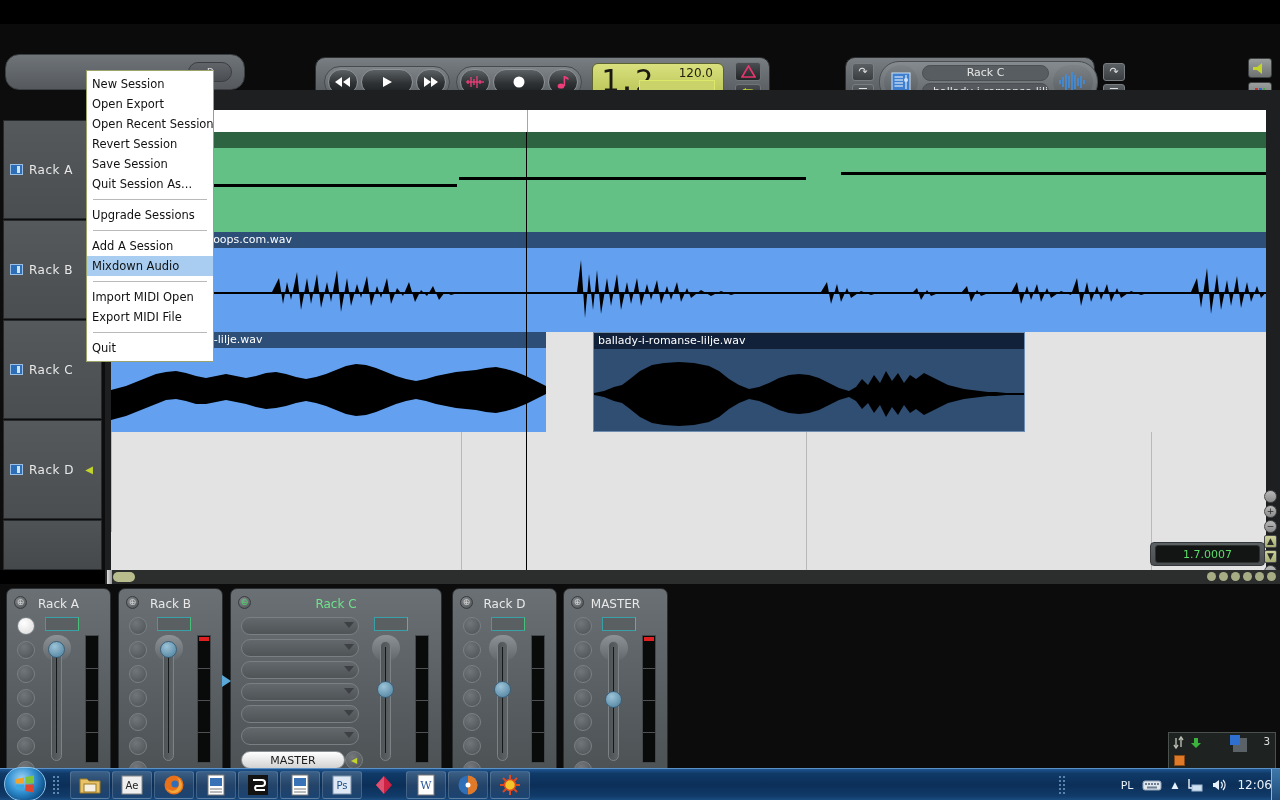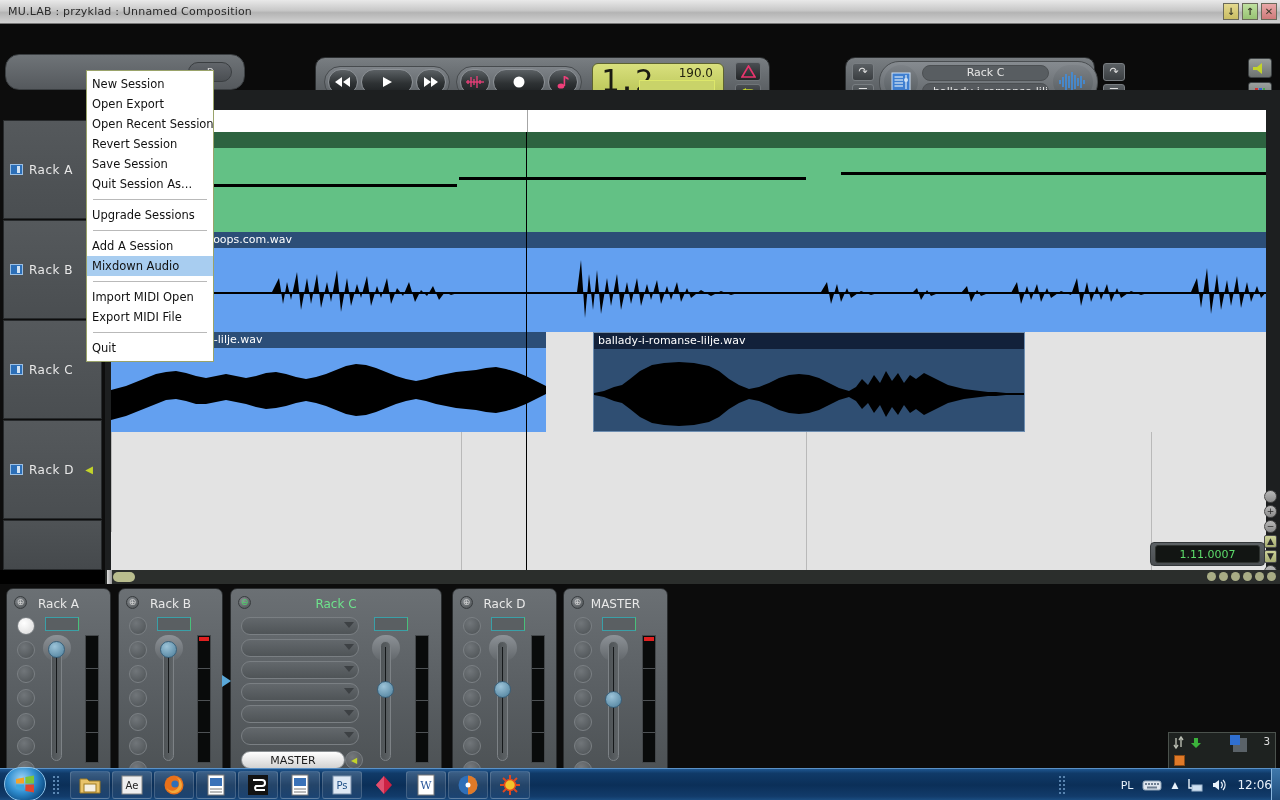--- a/index.html
+++ b/index.html
@@ -338,28 +338,20 @@
     background: linear-gradient(180deg,#3f78ab,#1d4a79); border-left: 1px solid #8ab6dd; }
   .traydots { position: absolute; right: 214px; top: 6px; width: 8px; height: 20px;
     background-image: radial-gradient(#6f9cc8 1px, transparent 1px); background-size: 4px 4px; opacity: .75;}
   svg { display: block; }
 </style>
 </head>
 <body>
 
 <div id="root">
 
-  <div class="titlebar">
-    <div class="title">MU.LAB : przyklad : Unnamed Composition</div>
-    <div class="winbtns">
-      <div class="winbtn min">↓</div>
-      <div class="winbtn max">↑</div>
-      <div class="winbtn cls">✕</div>
-    </div>
-  </div>
 
   <div class="app">
 
     <div class="toolbar">
 
       <div class="tb-left-panel">
         <div class="tb-left-pill">P</div>
       </div>
 
       <div class="transport">
@@ -403,21 +395,21 @@
           <div class="tbtn small">
             <svg width="12" height="14" viewBox="0 0 12 14">
               <ellipse cx="4" cy="11" rx="3.4" ry="2.6" fill="#ef3f7a"></ellipse>
               <rect x="6.6" y="1" width="1.6" height="10" fill="#ef3f7a"></rect>
               <path d="M8.2 1 L11.5 3 L11.5 5 L8.2 3.2 Z" fill="#ef3f7a"></path>
             </svg>
           </div>
         </div>
         <div class="lcd">
           <div class="bars">1.2</div>
-          <div class="tempo">190.0</div>
+          <div class="tempo">120.0</div>
           <div class="tempobar"></div>
         </div>
         <div class="tb-right-btns">
           <div class="sqbtn">
             <svg width="15" height="13" viewBox="0 0 15 13">
                 <polygon points="7.5,1 14,12 1,12" fill="none" stroke="#e8356d" stroke-width="1.6"></polygon>
               </svg>
           </div>
           <div class="sqbtn">
             <svg width="16" height="12" viewBox="0 0 16 12">
@@ -617,21 +609,21 @@
       <div class="vzoom">
         <div class="zb"></div>
         <div class="zb">+</div>
         <div class="zb">−</div>
         <div class="zb sq">▲</div>
         <div class="zb sq">▼</div>
         <div class="zb"></div>
       </div>
 
       <div class="posdisp">
-        <div class="inner">1.11.0007</div>
+        <div class="inner">1.7.0007</div>
       </div>
     </div>
 
     <div class="hscroll">
       <div class="grip"></div>
       <div class="thumb"></div>
       <div class="hsdots">
         <div class="hsdot"></div>
         <div class="hsdot"></div>
         <div class="hsdot"></div>

